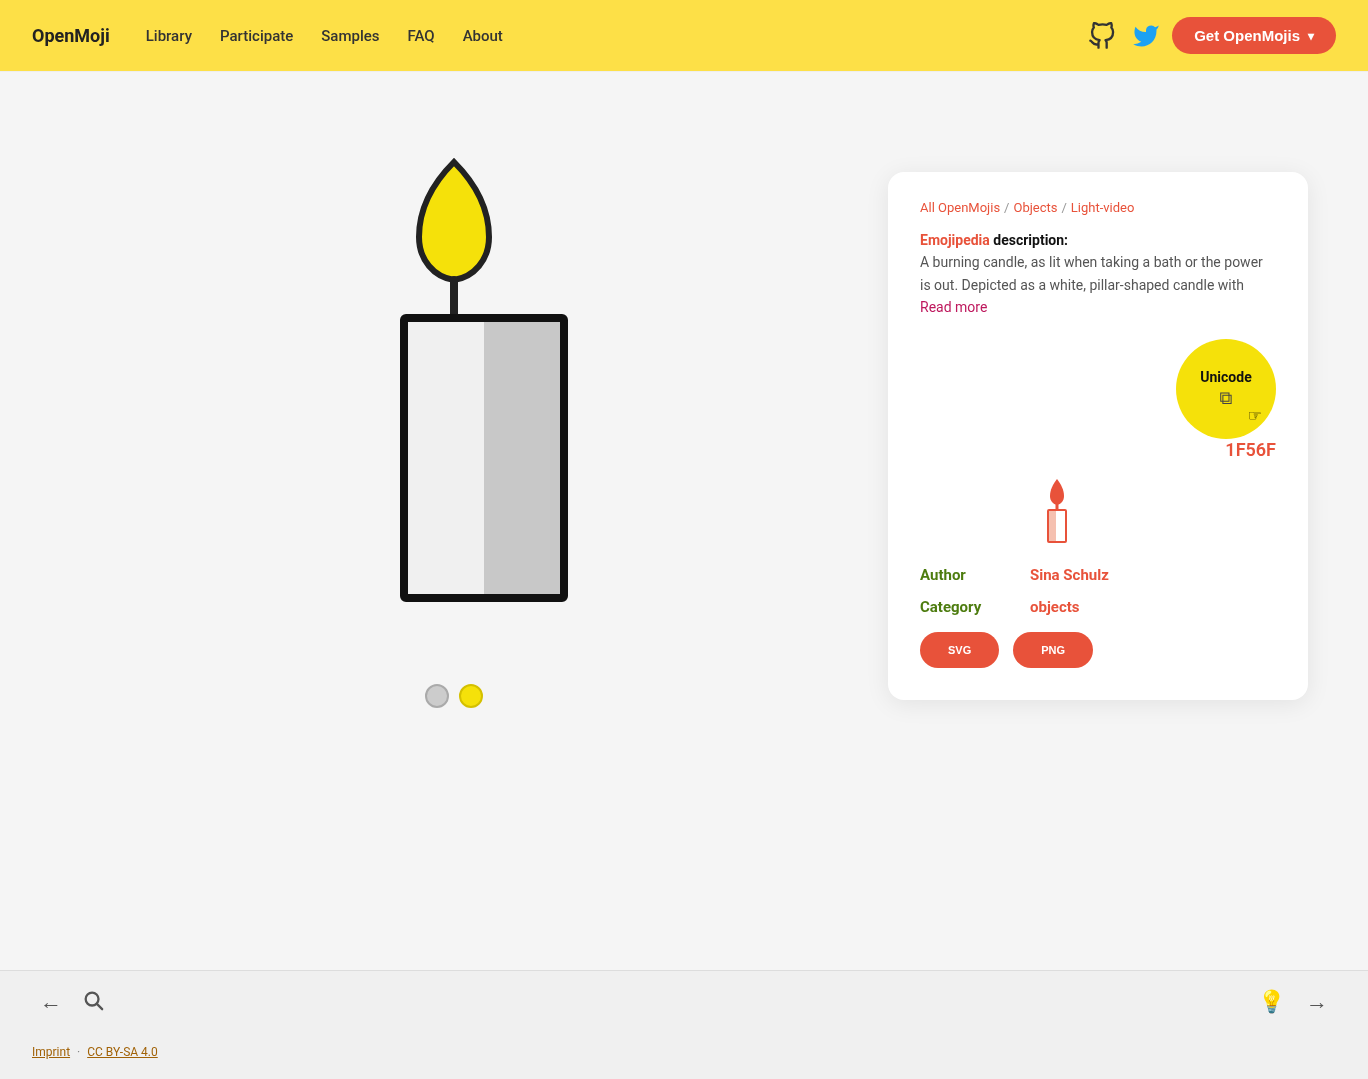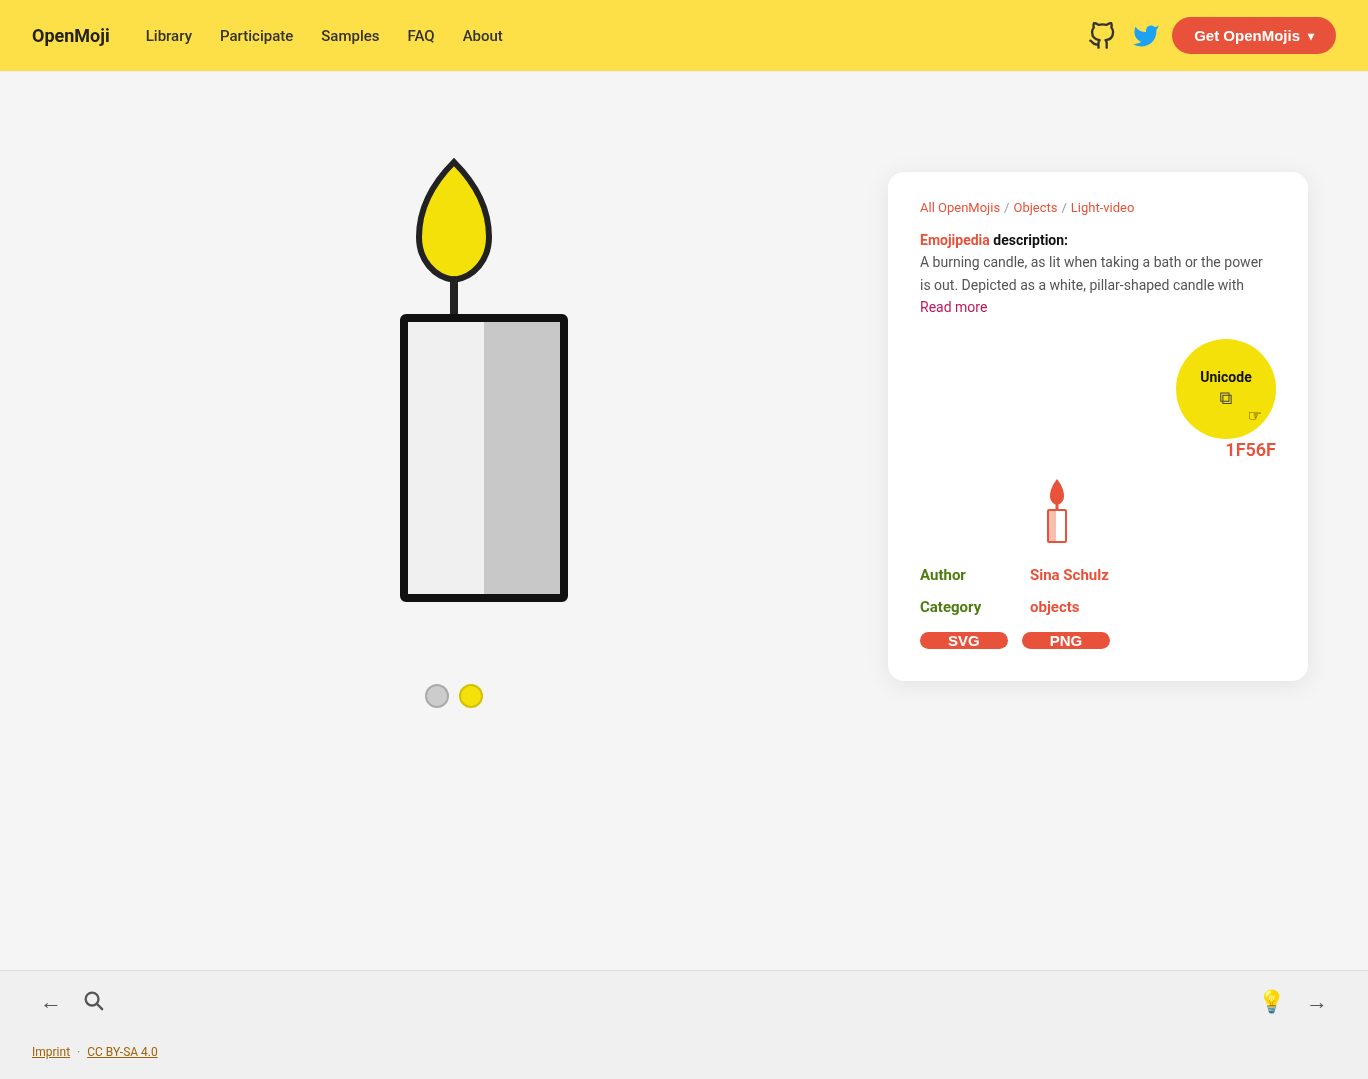--- a/index.html
+++ b/index.html
@@ -258,22 +258,22 @@
     .btn-row {
       display: flex;
       gap: 14px;
       margin-top: 16px;
     }
     .dl-btn {
       background: #e8523a;
       color: #fff;
       border: none;
       border-radius: 24px;
-      padding: 0 28px;
-      font-size: 15px;
+      padding: 12px 28px;
+      font-size: 11px;
       font-weight: 700;
       cursor: pointer;
     }
 
     
     .footer-nav {
       background: #f0f0f0;
       border-top: 1px solid #ddd;
       padding: 14px 32px;
       display: flex;

